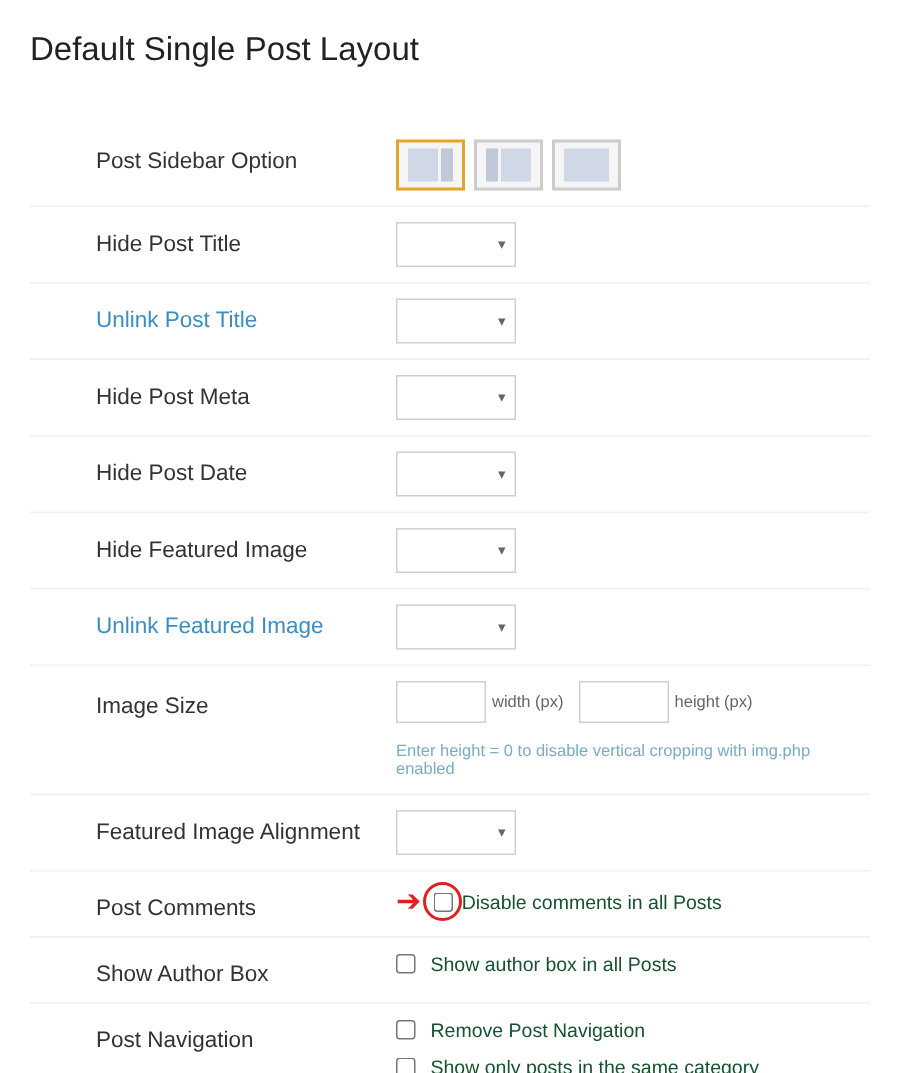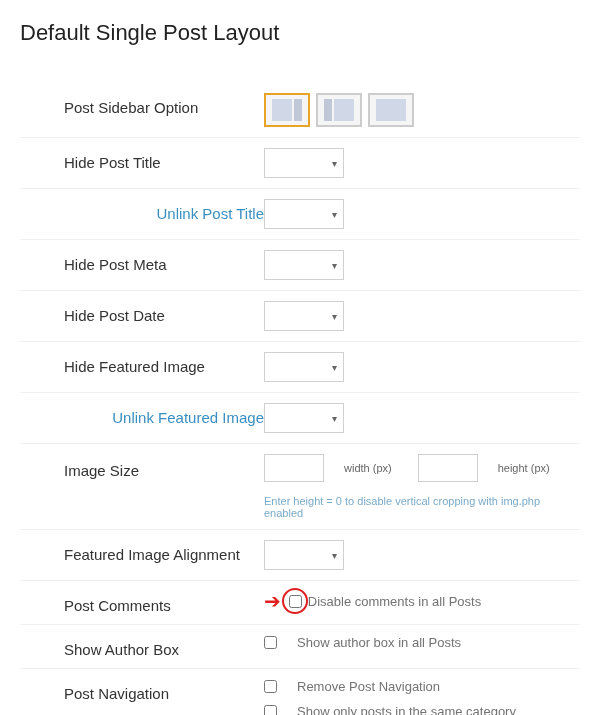--- a/index.html
+++ b/index.html
@@ -28,21 +28,20 @@
     .form-label {
       width: 200px;
       min-width: 200px;
       padding-top: 6px;
       font-size: 15px;
       color: #333;
       margin-left: 44px;
     }
     .form-label.link-style {
       color: #3a8fc2;
-      text-align: right;
     }
     .form-control {
       flex: 1;
       display: flex;
       align-items: center;
       flex-wrap: wrap;
     }
     
     .sidebar-options {
       display: flex;
@@ -118,21 +117,21 @@
       right: 7px;
       top: 50%;
       transform: translateY(-50%);
       pointer-events: none;
       font-size: 10px;
       color: #666;
     }
     .image-size-inputs {
       display: flex;
       align-items: center;
-      gap: 20px;
+      gap: 4px;
       margin-top: 0;
     }
     .size-input {
       width: 60px;
       height: 28px;
       border: 1px solid #d0d0d0;
       padding: 0 5px;
       font-size: 12px;
       color: #555;
     }
@@ -142,35 +141,35 @@
     }
     .size-hint {
       font-size: 11px;
       color: #7aabca;
       margin-top: 13px;
     }
     
     .checkbox-row {
       display: flex;
       align-items: center;
-      gap: 20px;
+      gap: 10px;
       margin-bottom: 4px;
     }
     .checkbox-row:last-child {
       margin-bottom: 0;
     }
     input[type="checkbox"] {
       width: 13px;
       height: 13px;
       cursor: pointer;
       accent-color: #555;
     }
     .checkbox-label {
       font-size: 13px;
-      color: #737373;
+      color: #14532d;
     }
     
     .arrow-indicator {
       color: #e02020;
       font-size: 20px;
       margin-right: 8px;
       line-height: 1;
     }
     .post-comments-control {
       display: flex;

